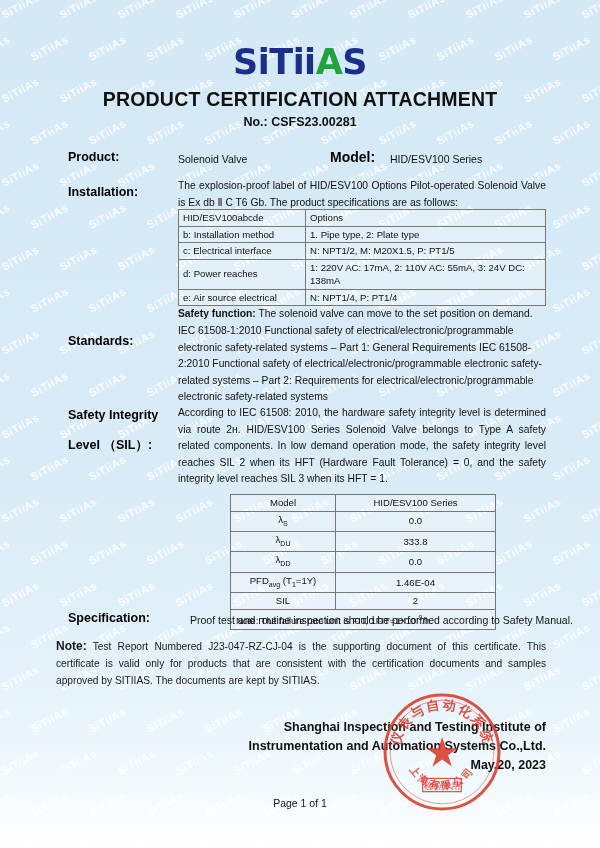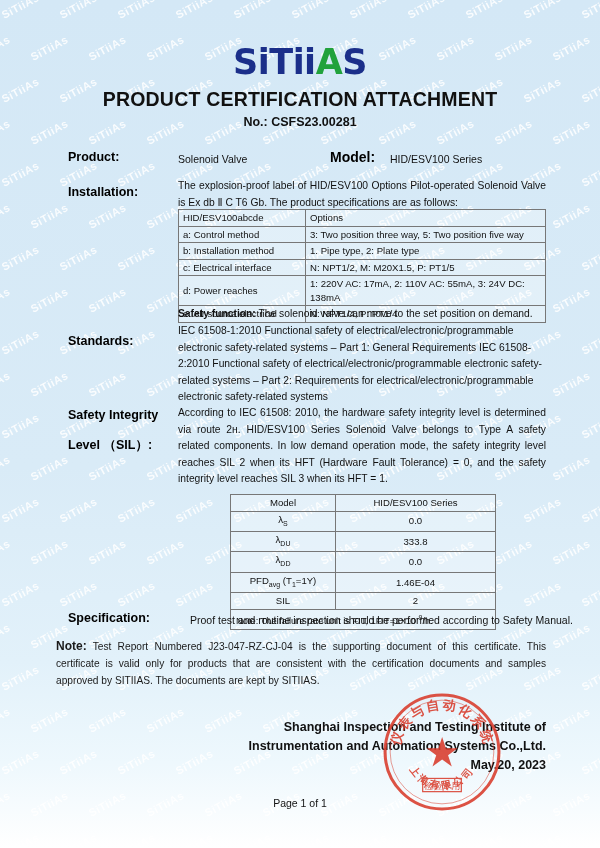--- a/index.html
+++ b/index.html
@@ -316,24 +316,20 @@
   <div class="lbl" style="left:68px;top:185px;">Installation:</div>
   <div class="body-col" style="top:178px;">The explosion-proof label of HID/ESV100 Options Pilot-operated Solenoid Valve is Ex db Ⅱ C T6 Gb. The product specifications are as follows:</div>
 
   <table class="tbl" id="spec-table">
     <tbody>
         <tr>
           <td class="k">HID/ESV100abcde</td>
           <td>Options</td>
         </tr>
         <tr>
-          <td class="k">a: Control method</td>
-          <td>3: Two position three way, 5: Two position five way</td>
-        </tr>
-        <tr>
           <td class="k">b: Installation method</td>
           <td>1. Pipe type, 2: Plate type</td>
         </tr>
         <tr>
           <td class="k">c: Electrical interface</td>
           <td>N: NPT1/2, M: M20X1.5, P: PT1/5</td>
         </tr>
         <tr>
           <td class="k">d: Power reaches</td>
           <td>1: 220V AC: 17mA, 2: 110V AC: 55mA, 3: 24V DC: 138mA</td>

